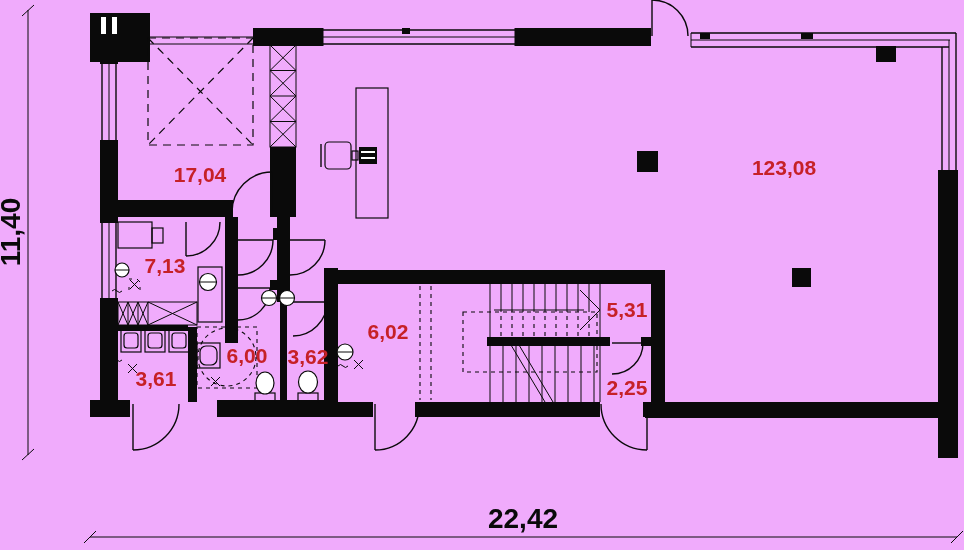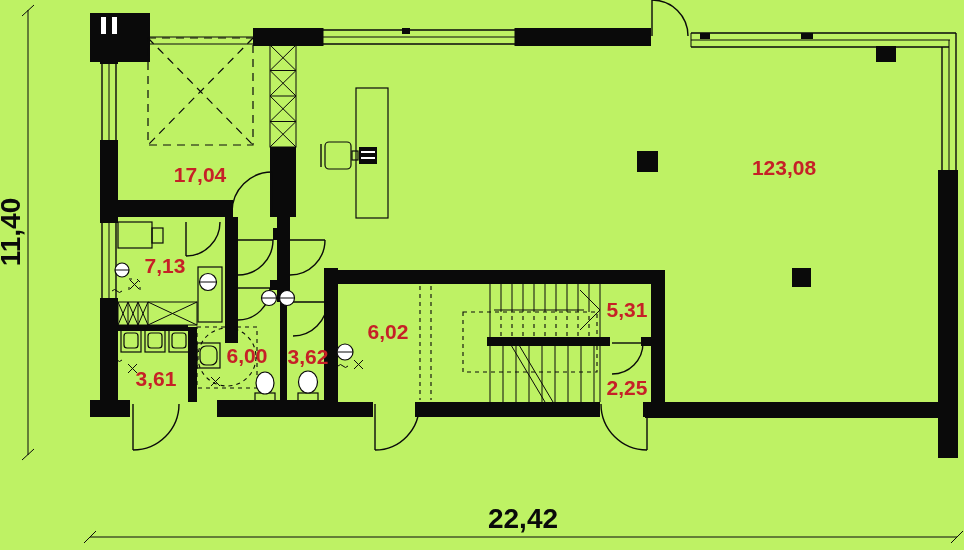--- a/index.html
+++ b/index.html
@@ -1,16 +1,16 @@
 <!DOCTYPE html>
 <html><head>
 <meta charset="utf-8">
 <style>
   html,body{margin:0;padding:0;background:#ffffff;}
-  .page{position:relative;width:964px;height:550px;background:#bef264;overflow:hidden;
+  .page{position:relative;width:964px;height:550px;background:#f0abfc;overflow:hidden;
         font-family:"Liberation Sans", sans-serif;}
   svg{position:absolute;top:0;left:0;}
   text.area-label{font-family:"Liberation Sans", sans-serif;font-weight:bold;font-size:21px;}
   text.dim-label{font-family:"Liberation Sans", sans-serif;font-weight:bold;font-size:28px;fill:#0a0a0a;}
   .wall{fill:#0a0a0a;stroke:none;}
   .thin{stroke:#0a0a0a;stroke-width:1.4;fill:none;}
   .hair{stroke:#0a0a0a;stroke-width:1;fill:none;}
   .dash{stroke:#0a0a0a;stroke-width:1.2;fill:none;stroke-dasharray:8 6;}
   .dash-s{stroke:#0a0a0a;stroke-width:1.1;fill:none;stroke-dasharray:4 4;}
   .door{stroke:#0a0a0a;stroke-width:1.4;fill:none;}

